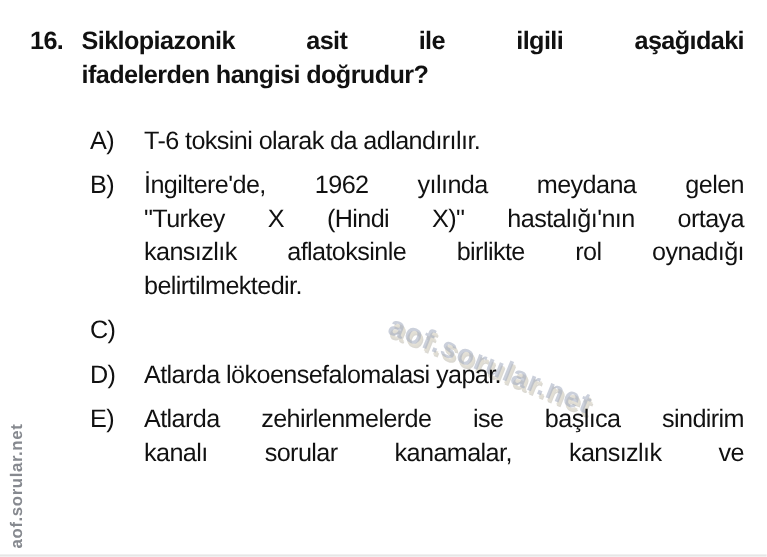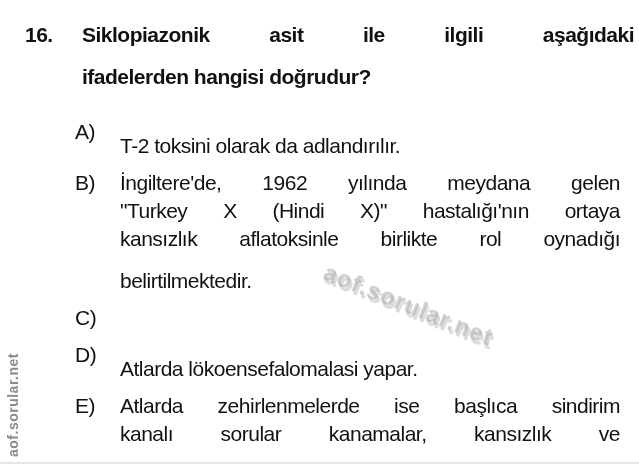--- a/index.html
+++ b/index.html
@@ -52,21 +52,20 @@
     position: relative;
     z-index: 1;
   }
   .question {
     display: flex;
     padding: 21px 19px 0 25px;
     font-weight: bold;
     font-size: 21px;
     line-height: 28px;
     letter-spacing: -0.5px;
-    gap: 14px;
   }
   .qnum {
     width: 43px;
     flex: 0 0 43px;
   }
   .qlines {
     width: 552px;
     flex: 0 0 552px;
   }
   
@@ -89,21 +88,20 @@
     flex: 0 0 500px;
   }
   
   .tline {
     text-align: justify;
     text-align-last: justify;
   }
   .tline.last {
     text-align: left;
     text-align-last: left;
-    margin-top: 14px;
   }
 </style>
 </head>
 <body>
 
 <div class="page">
 
   <div class="wm-side">aof.sorular.net</div>
 
   <div class="wm-diag">aof.sorular.net</div>
@@ -115,21 +113,21 @@
       <div class="qlines">
           <div class="tline">Siklopiazonik asit ile ilgili aşağıdaki</div>
           <div class="tline last">ifadelerden hangisi doğrudur?</div>
         </div>
     </div>
 
     <div class="options">
         <div class="option">
           <div class="letter">A)</div>
           <div class="obody">
-            <div class="tline last">T-2 toksini olarak da adlandırılır.</div>
+            <div class="tline last">T-6 toksini olarak da adlandırılır.</div>
           </div>
         </div>
         <div class="option">
           <div class="letter">B)</div>
           <div class="obody">
             <div class="tline">İngiltere'de, 1962 yılında meydana gelen</div>
             <div class="tline">"Turkey X (Hindi X)" hastalığı'nın ortaya</div>
             <div class="tline">kansızlık aflatoksinle birlikte rol oynadığı</div>
             <div class="tline last">belirtilmektedir.</div>
           </div>

